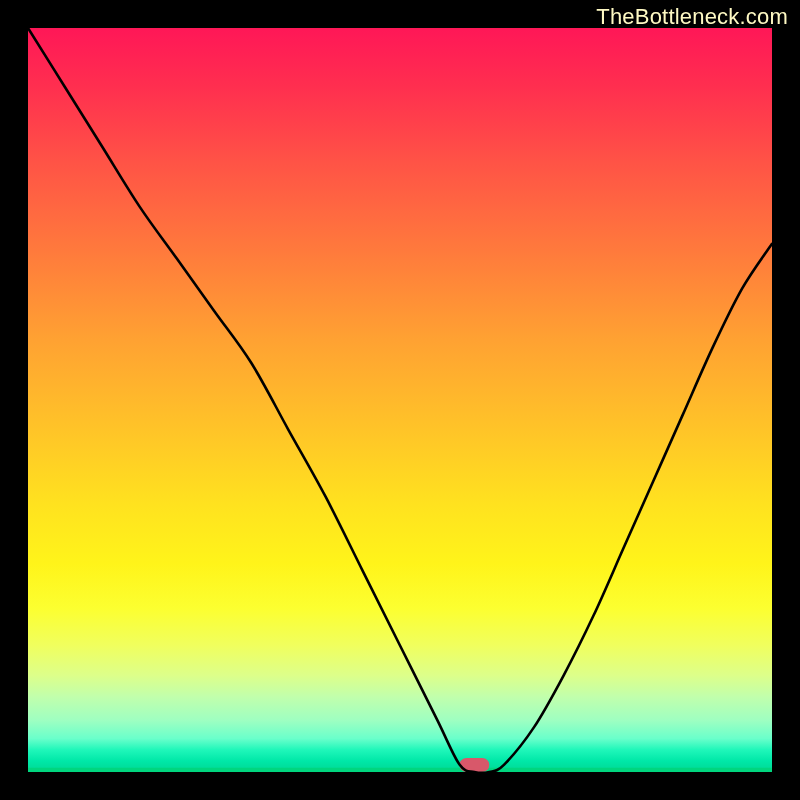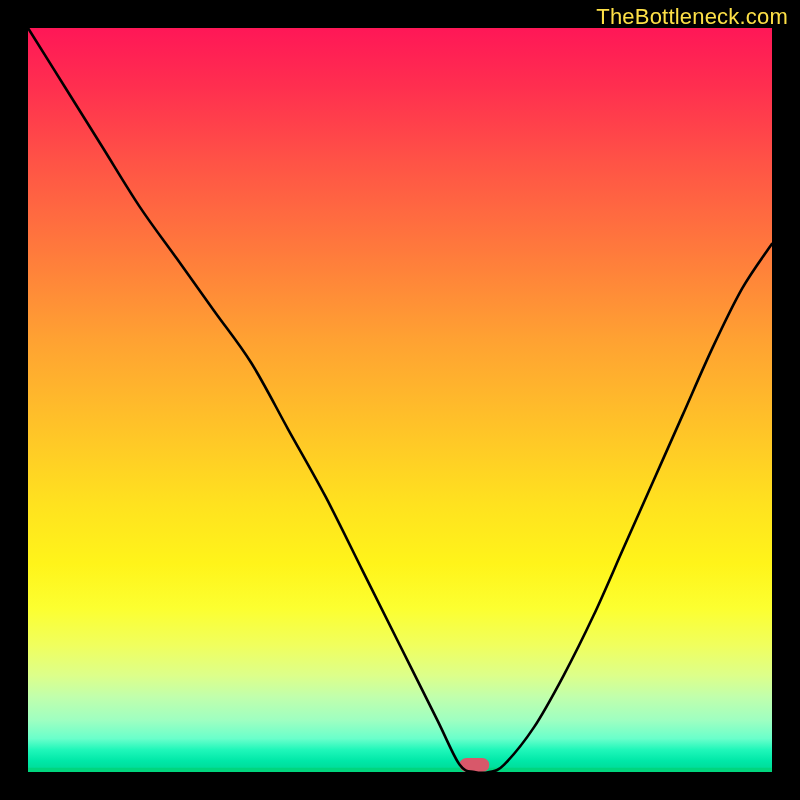--- a/index.html
+++ b/index.html
@@ -14,21 +14,21 @@
   .frame {
     position: relative;
     width: 800px;
     height: 800px;
     background: #000;
   }
   .watermark {
     position: absolute;
     top: 4px;
     right: 12px;
-    color: #fde047;
+    color: #fef9c3;
     font-size: 22px;
     font-weight: 500;
     letter-spacing: 0.2px;
     z-index: 20;
   }
   .plot-area {
     position: absolute;
     left: 28px;
     top: 28px;
     width: 744px;

